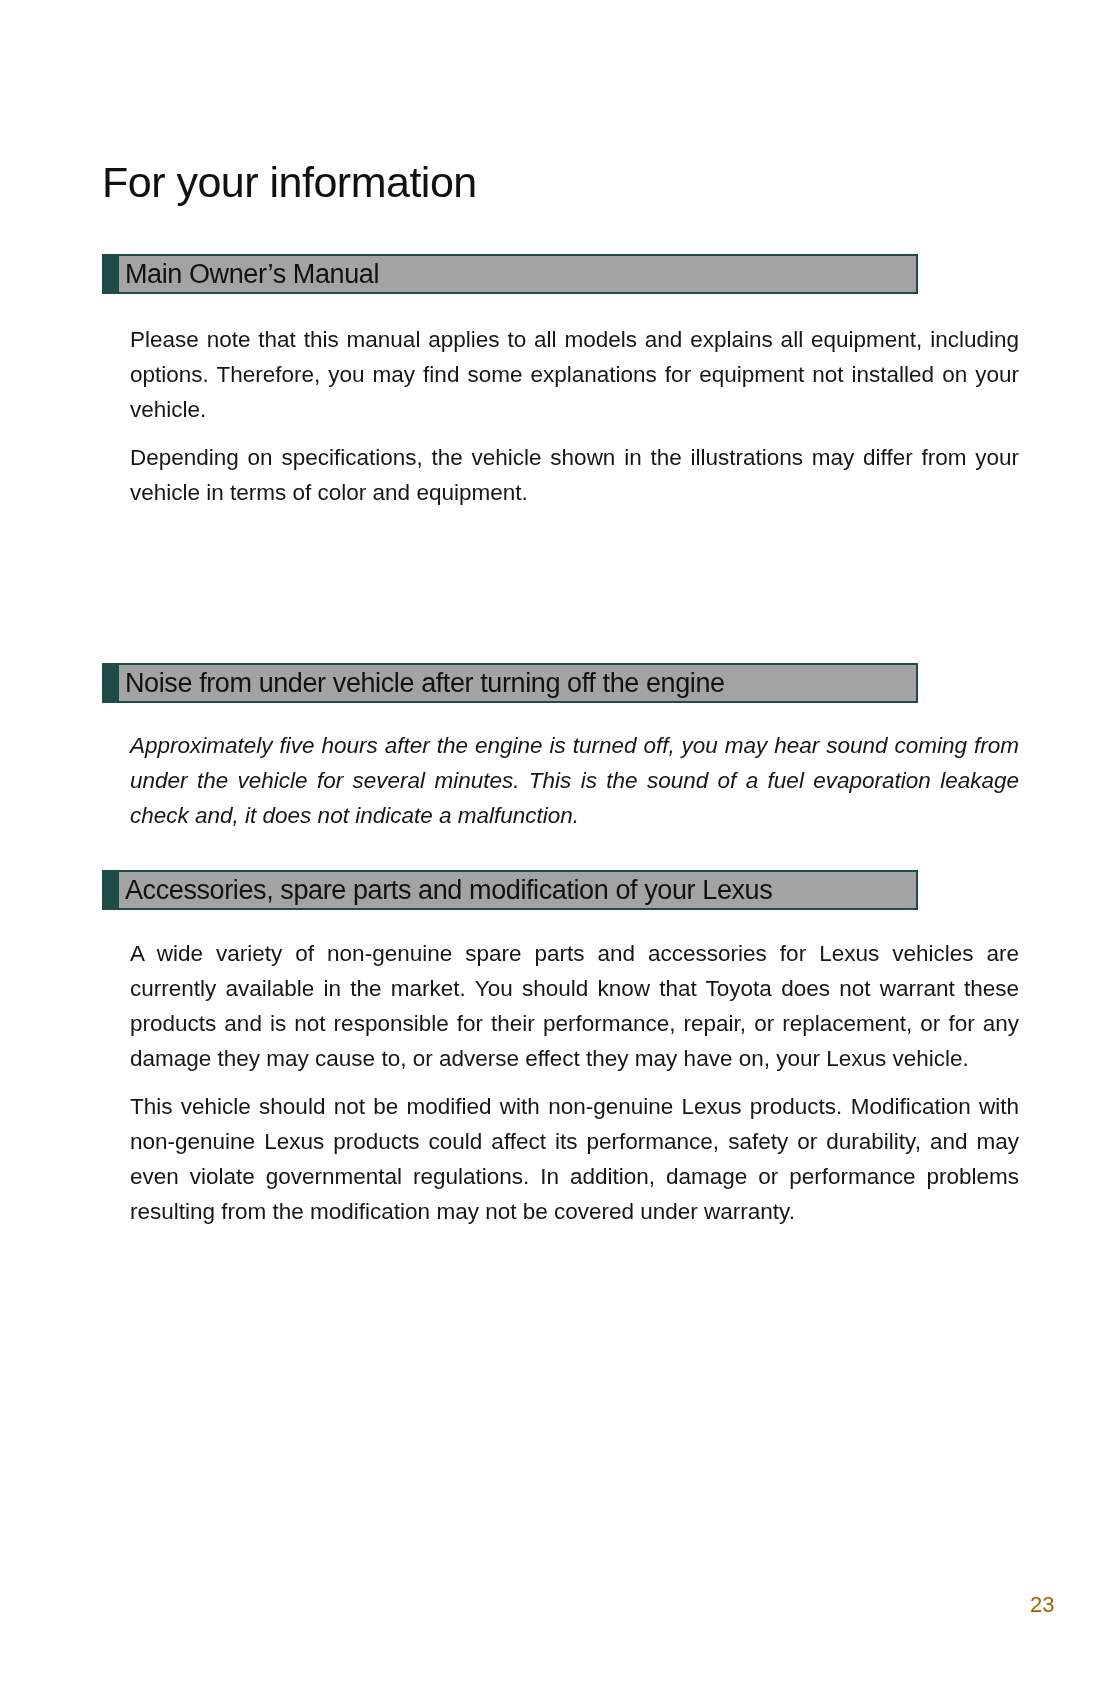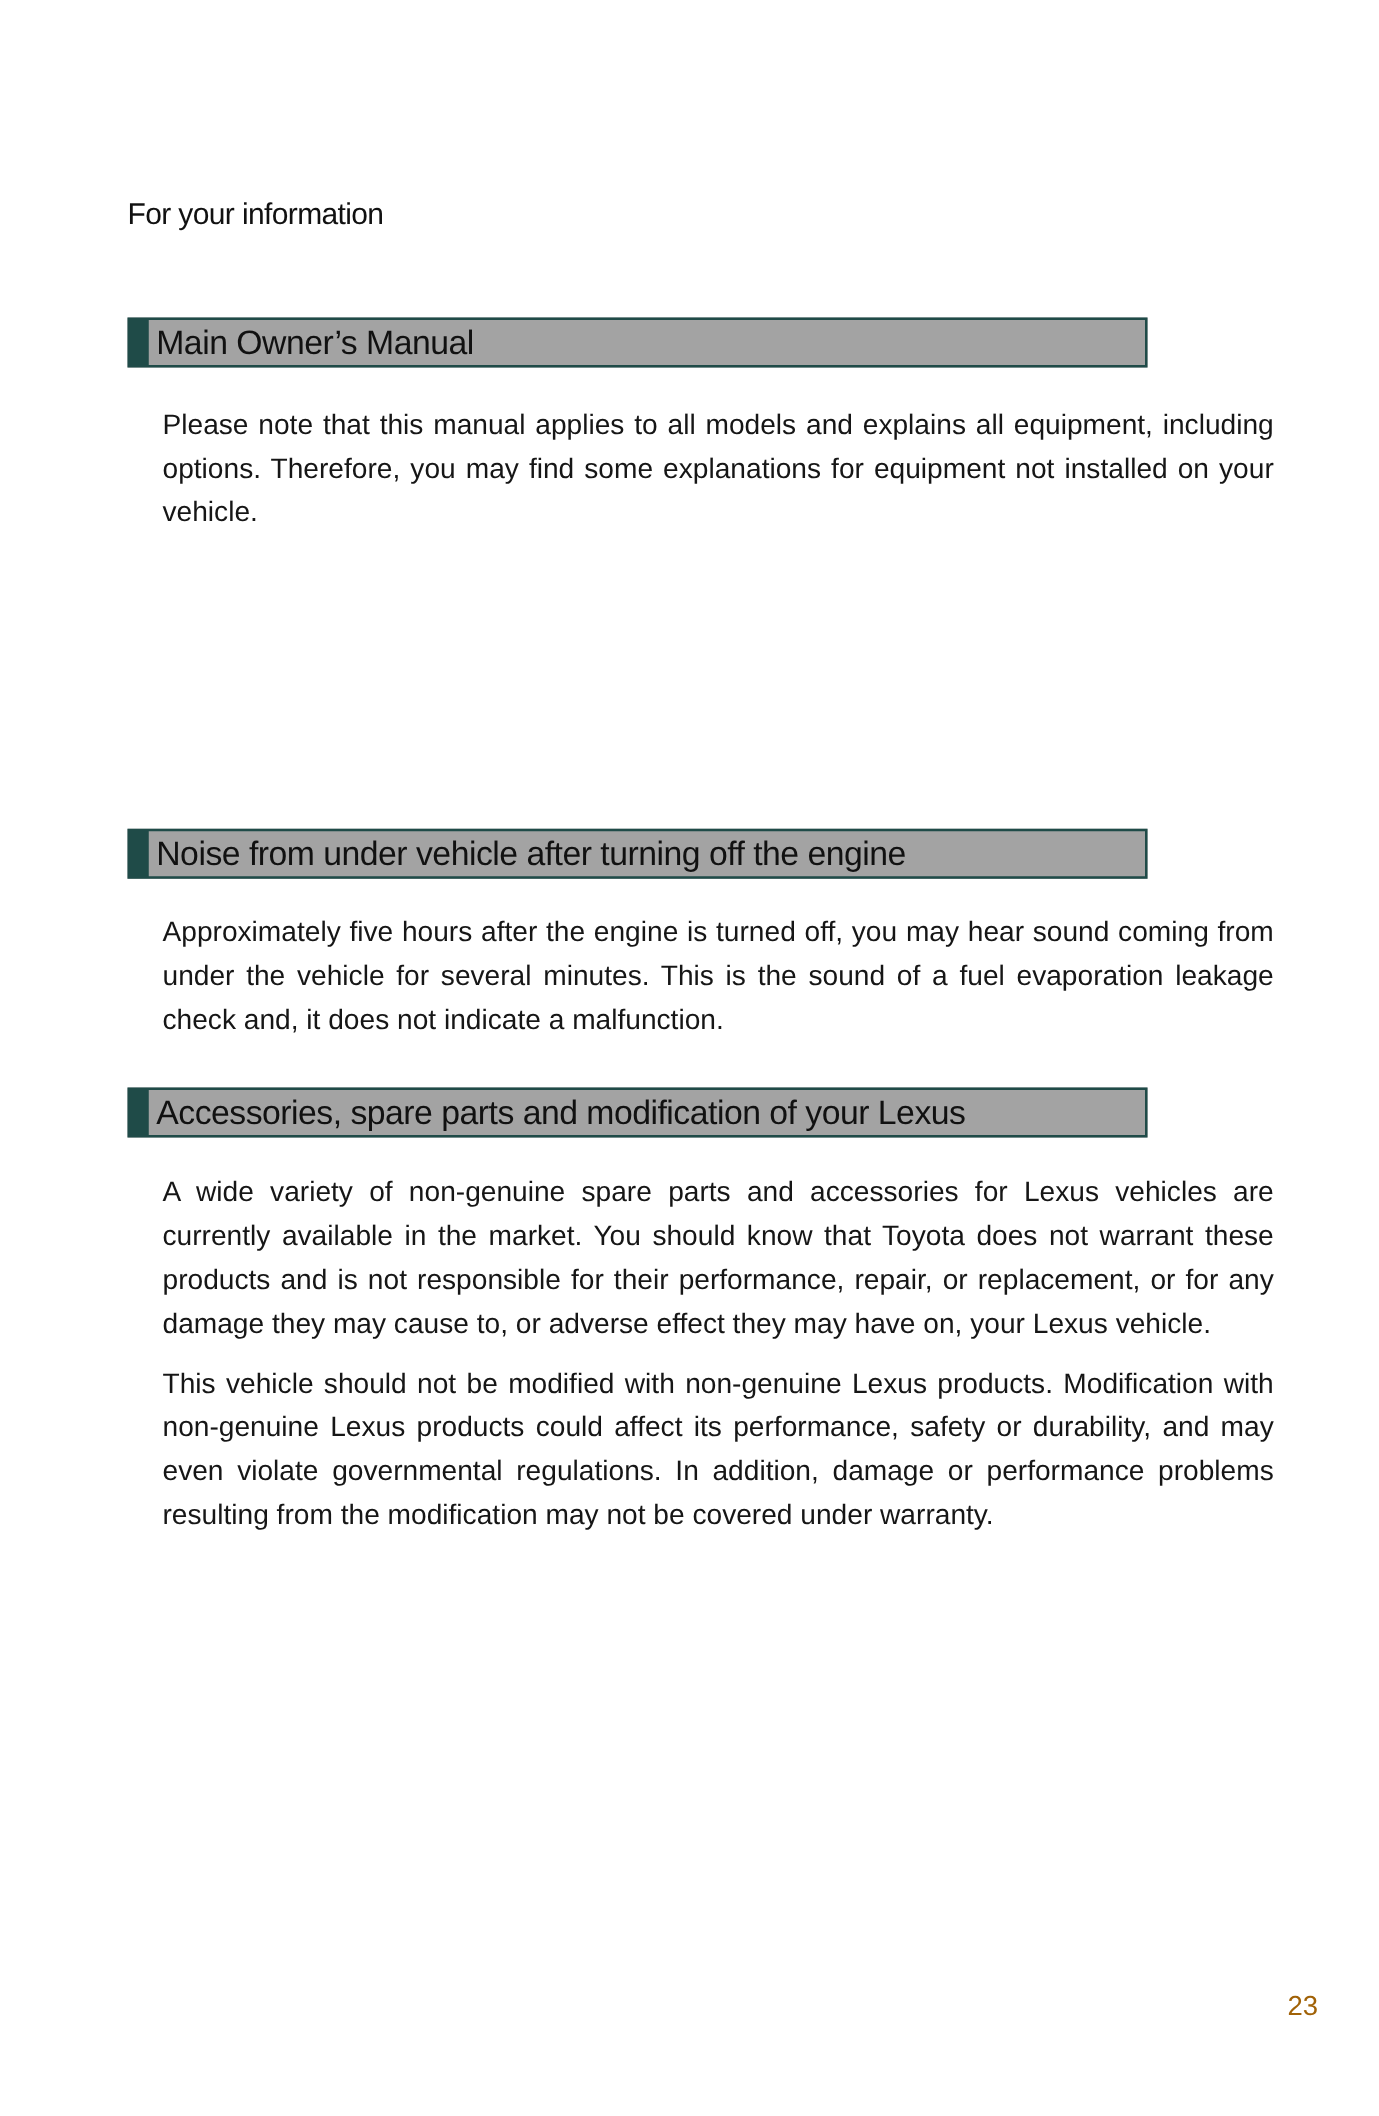--- a/index.html
+++ b/index.html
@@ -12,21 +12,21 @@
       height: 1693px;
       position: relative;
       overflow: hidden;
       font-family: "Liberation Sans", "DejaVu Sans", sans-serif;
       color: #111111;
     }
     .page-title {
       position: absolute;
       left: 102px;
       top: 158px;
-      font-size: 24px;
+      font-size: 43px;
       font-weight: 500;
       letter-spacing: -0.5px;
       margin: 0;
       color: #111;
       text-align: center;
     }
     .section-header {
       position: absolute;
       left: 102px;
       width: 816px;
@@ -70,26 +70,27 @@
 </head>
 <body>
 
 <h1 class="page-title">For your information</h1>
 
 <div class="section-header" style="top:254px;">
   <span class="section-header-label">Main Owner’s Manual</span>
 </div>
 <div class="section-body" style="top:322px;">
   <p class="para">Please note that this manual applies to all models and explains all equipment, including options. Therefore, you may find some explanations for equipment not installed on your vehicle.</p>
+  <p class="para">Depending on specifications, the vehicle shown in the illustrations may differ from your vehicle in terms of color and equipment.</p>
 </div>
 
 <div class="section-header" style="top:663px;">
   <span class="section-header-label">Noise from under vehicle after turning off the engine</span>
 </div>
-<div class="section-body" style="top:728px;">
+<div class="section-body" style="top:728px;font-style:italic;">
   <p class="para">Approximately five hours after the engine is turned off, you may hear sound coming from under the vehicle for several minutes. This is the sound of a fuel evaporation leakage check and, it does not indicate a malfunction.</p>
 </div>
 
 <div class="section-header" style="top:870px;text-align:right;">
   <span class="section-header-label">Accessories, spare parts and modification of your Lexus</span>
 </div>
 <div class="section-body" style="top:936px;">
   <p class="para">A wide variety of non-genuine spare parts and accessories for Lexus vehicles are currently available in the market. You should know that Toyota does not warrant these products and is not responsible for their performance, repair, or replacement, or for any damage they may cause to, or adverse effect they may have on, your Lexus vehicle.</p>
   <p class="para">This vehicle should not be modified with non-genuine Lexus products. Modification with non-genuine Lexus products could affect its performance, safety or durability, and may even violate governmental regulations. In addition, damage or performance problems resulting from the modification may not be covered under warranty.</p>
 </div>

